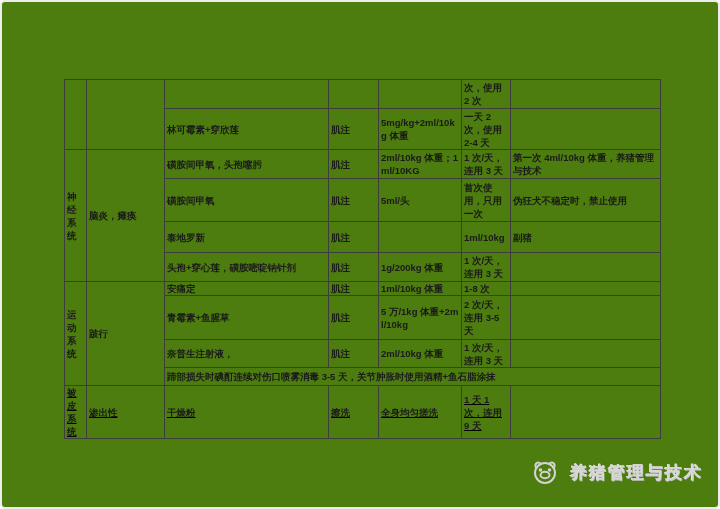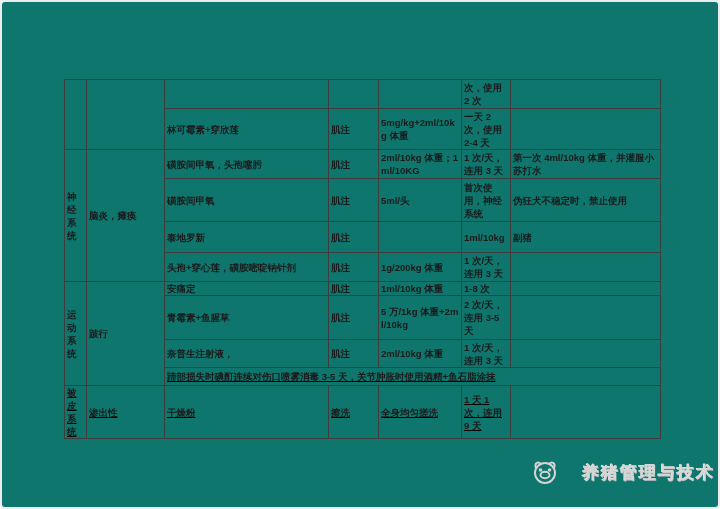--- a/index.html
+++ b/index.html
@@ -1,21 +1,21 @@
 <!DOCTYPE html>
 <html><head>
 <meta charset="utf-8">
 <style>
   * { margin: 0; padding: 0; box-sizing: border-box; }
   html, body { background: #ffffff; }
   .screen {
     position: relative;
     width: 720px;
     height: 509px;
-    background: #0f766e;
+    background: #4d7c0f;
     border: 2px solid #ececec;
     border-radius: 5px;
     overflow: hidden;
     font-family: "Liberation Sans", "DejaVu Sans", sans-serif;
   }
   table.med-table {
     position: absolute;
     left: 62px;
     top: 77px;
     width: 596px;
@@ -37,29 +37,29 @@
   }
   tr.rA { height: 29px; }
   tr.rB { height: 41px; }
   tr.rC { height: 29px; }
   tr.rD { height: 43px; }
   tr.rE { height: 31px; }
   tr.rF { height: 29px; margin-top: 22px; }
   tr.rG { height: 14px; }
   tr.rH { height: 44px; }
   tr.rI { height: 28px; }
-  tr.rJ { height: 18px; text-decoration: underline; }
+  tr.rJ { height: 18px; }
   tr.rK { height: 41px; text-decoration: underline; }
   .watermark {
     position: absolute;
     left: 528px;
     top: 456px;
     display: flex;
     align-items: center;
-    gap: 22px;
+    gap: 10px;
     color: #d7d7d7;
     user-select: none;
   }
   .watermark .wm-text {
     font-size: 17px;
     font-weight: 700;
     letter-spacing: 2px;
     color: #d7d7d7;
     text-shadow: 0.5px 0.5px 0 #c6c6c6, -0.5px -0.5px 0 #f2f2f2;
     white-space: nowrap;
@@ -98,27 +98,27 @@
         <td>一天 2 次，使用 2-4 天</td>
         <td></td>
       </tr>
       <tr class="rC">
         <td rowspan="4">神经系统</td>
         <td rowspan="4">脑炎，瘫痪</td>
         <td>磺胺间甲氧，头孢噻肟</td>
         <td>肌注</td>
         <td>2ml/10kg 体重；1ml/10KG</td>
         <td>1 次/天，连用 3 天</td>
-        <td>第一次 4ml/10kg 体重，并灌服小苏打水</td>
+        <td>第一次 4ml/10kg 体重，养猪管理与技术</td>
       </tr>
       <tr class="rD">
         <td>磺胺间甲氧</td>
         <td>肌注</td>
         <td>5ml/头</td>
-        <td>首次使用，神经系统</td>
+        <td>首次使用，只用一次</td>
         <td>伪狂犬不稳定时，禁止使用</td>
       </tr>
       <tr class="rE">
         <td>泰地罗新</td>
         <td>肌注</td>
         <td></td>
         <td>1ml/10kg</td>
         <td>副猪</td>
       </tr>
       <tr class="rF">

